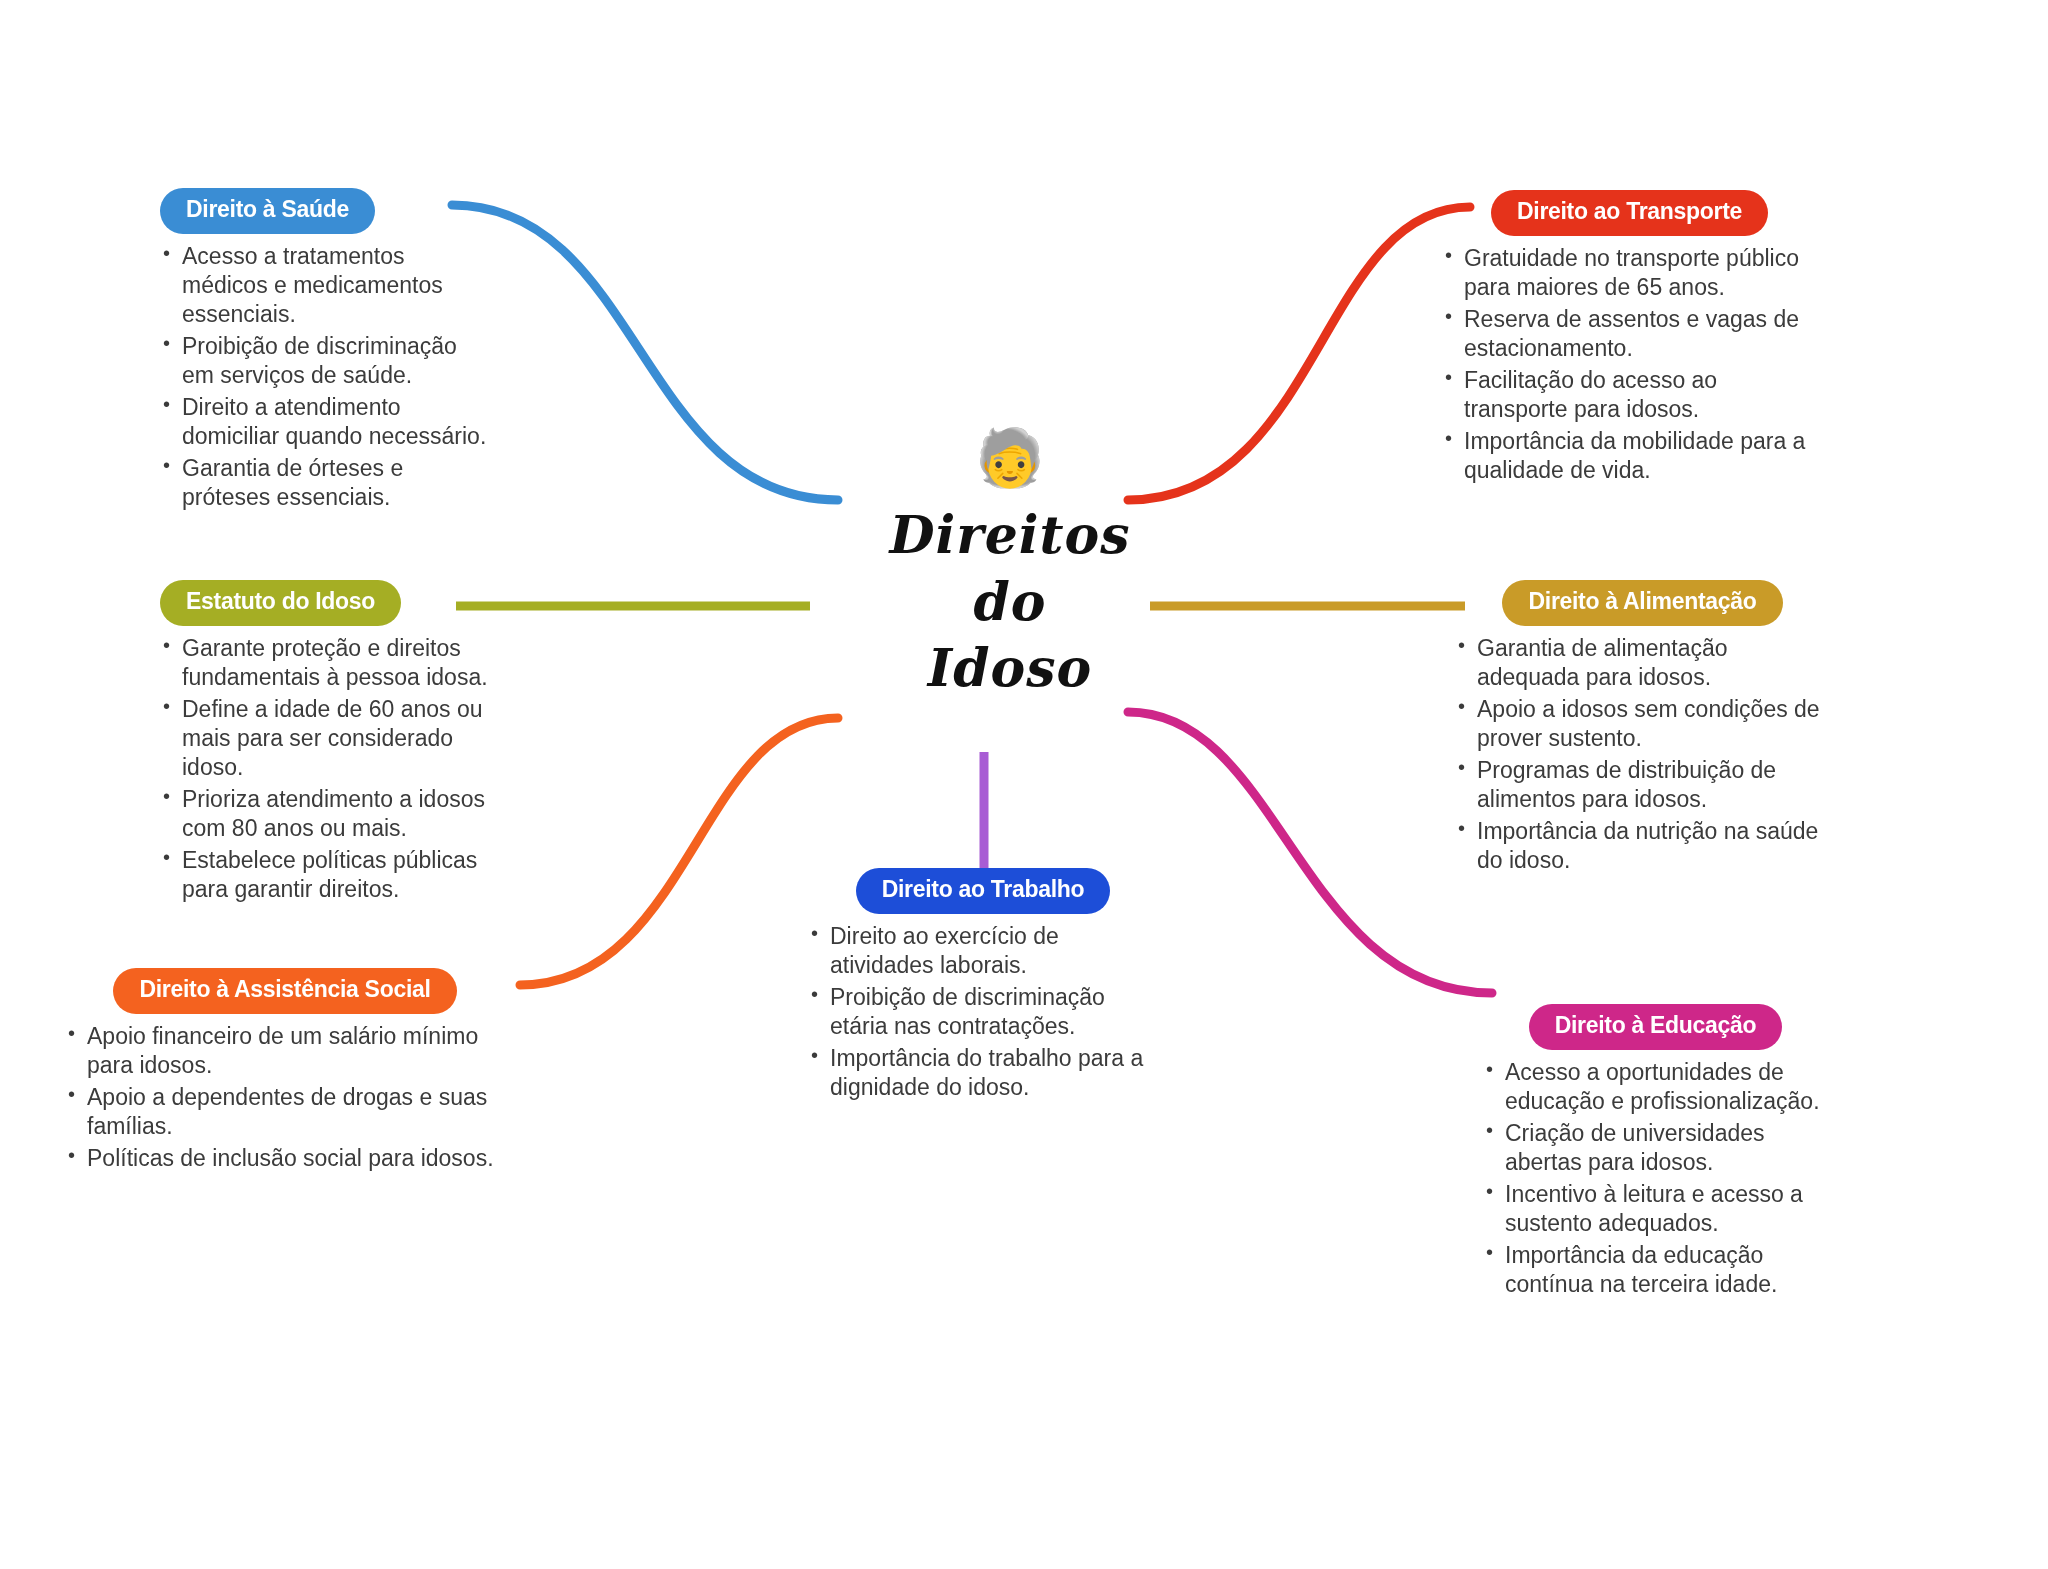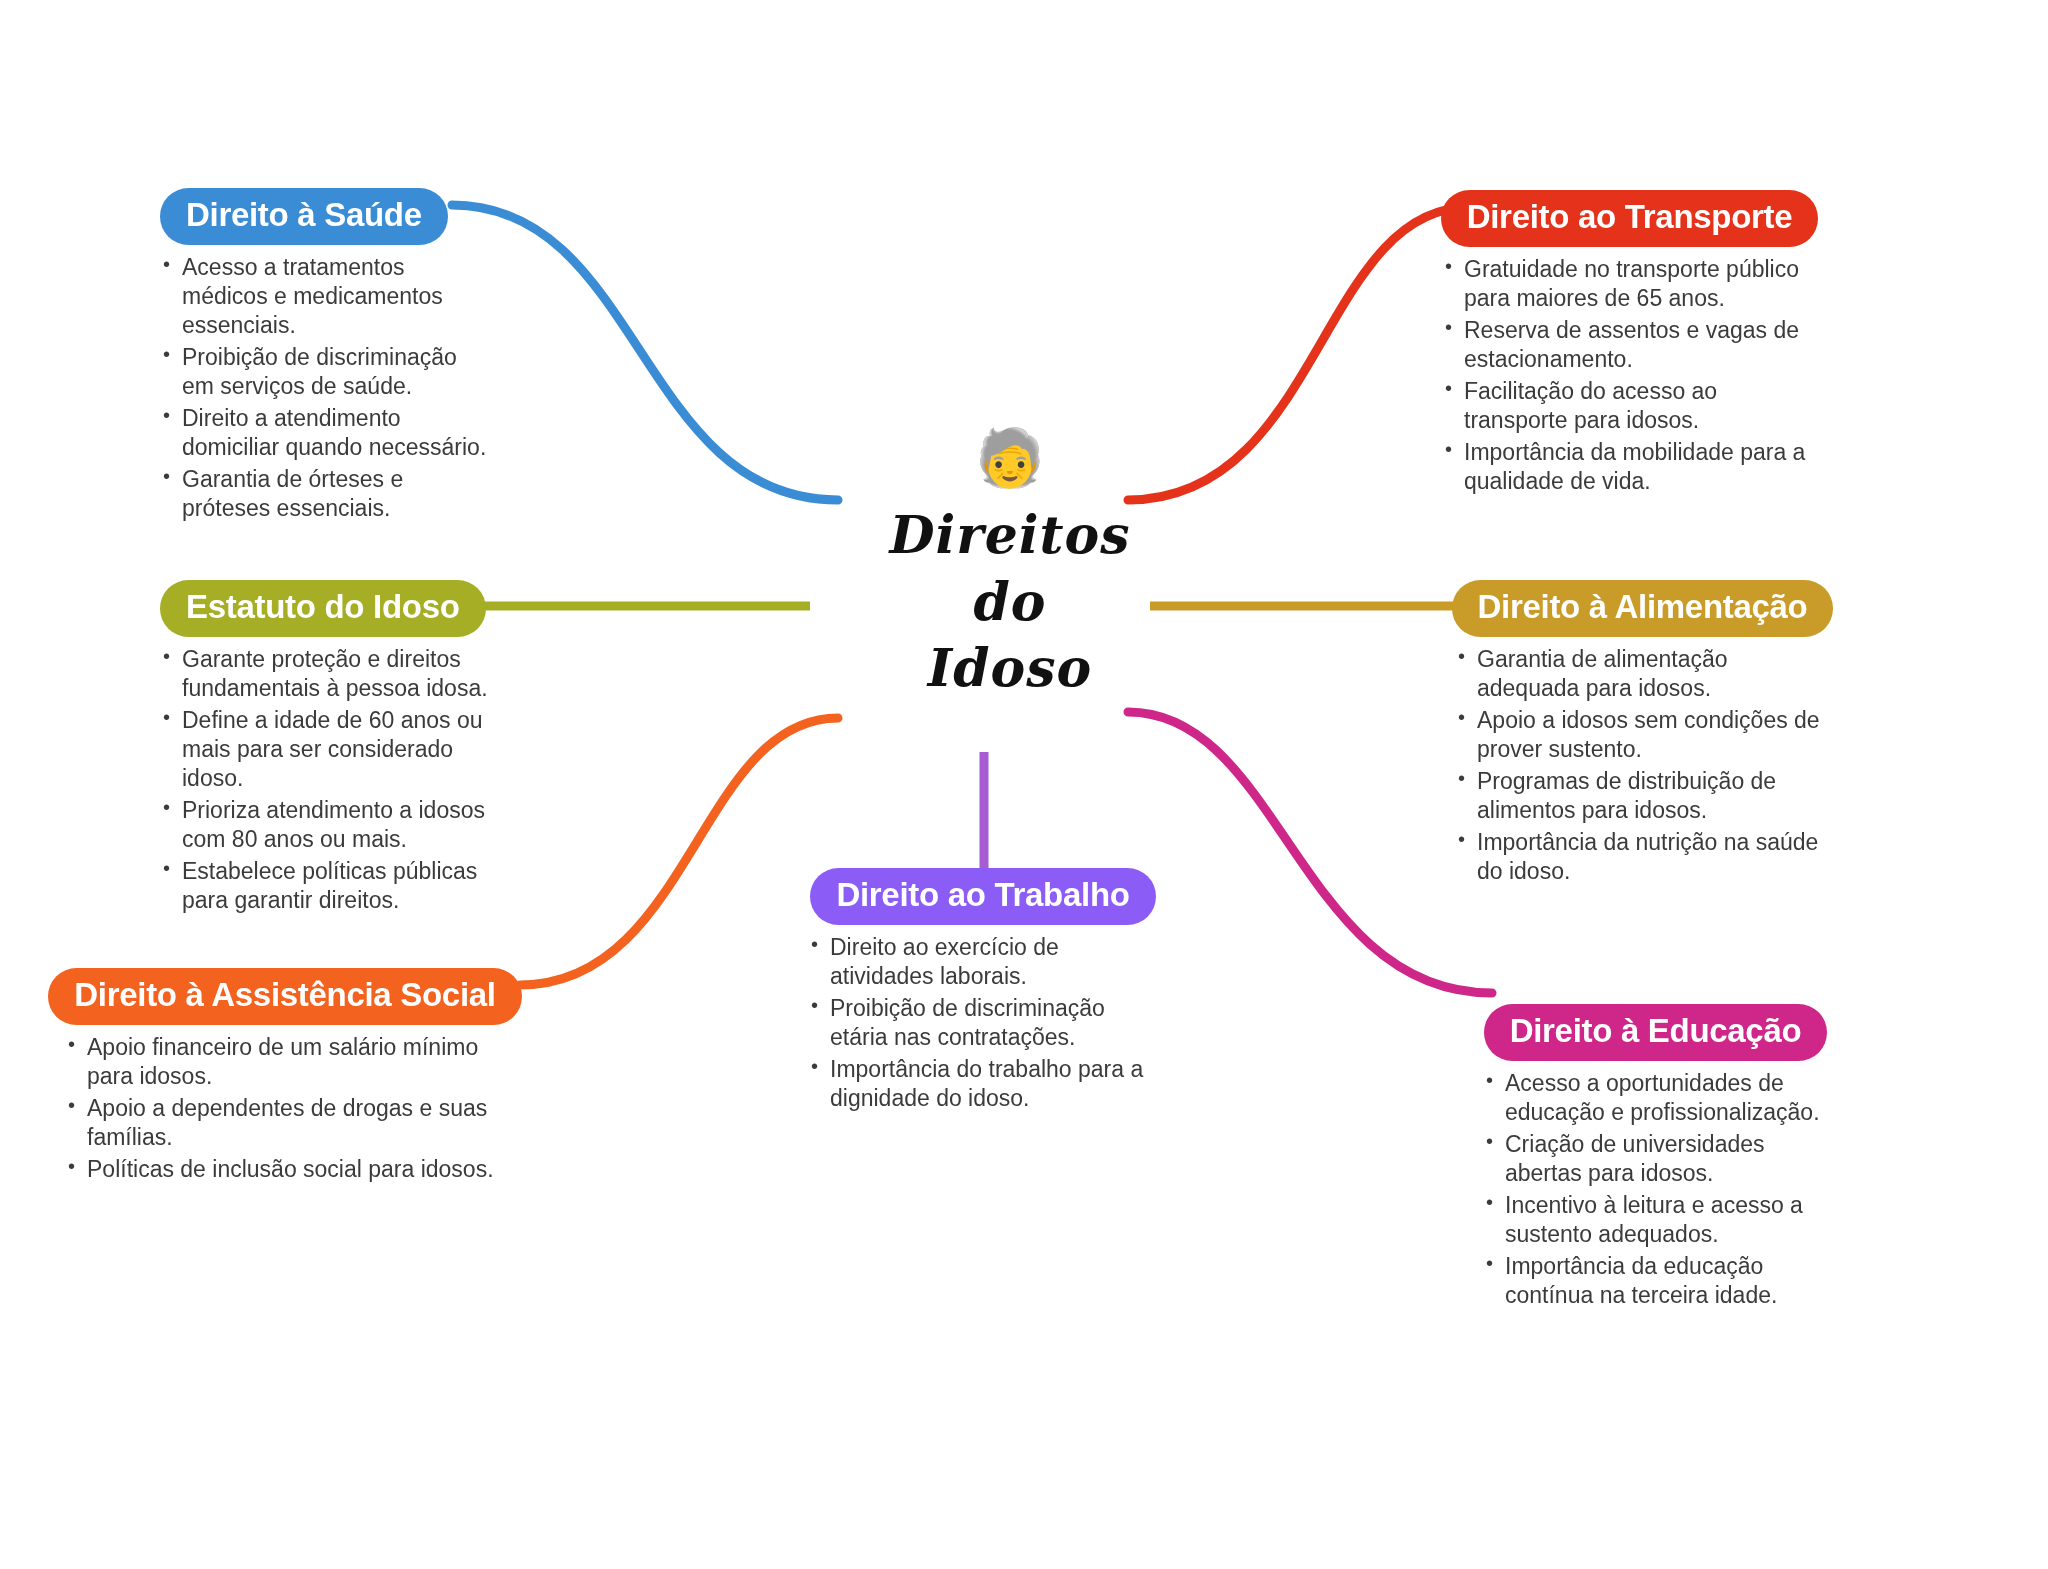--- a/index.html
+++ b/index.html
@@ -30,21 +30,21 @@
   }
 
   .branch {
     position: absolute;
   }
   .pill {
     display: inline-block;
     border-radius: 999px;
     color: #ffffff;
     font-weight: bold;
-    font-size: 33px;
+    font-size: 23px;
     letter-spacing: -0.3px;
     padding: 9px 26px 11px 26px;
     line-height: 1.12;
     white-space: nowrap;
     text-align: center;
   }
   .pill-row {
     display: flex;
   }
   .pill-row.center-align { justify-content: center; }
@@ -189,21 +189,21 @@
     </div>
     <ul class="bullets">
       <li>Apoio financeiro de um salário mínimo para idosos.</li>
       <li>Apoio a dependentes de drogas e suas famílias.</li>
       <li>Políticas de inclusão social para idosos.</li>
     </ul>
   </div>
 
   <div class="branch" id="branch-trabalho">
     <div class="pill-row center-align">
-      <span class="pill" style="background:#8b5cf6">Direito ao Trabalho</span>
+      <span class="pill" style="background:#1d4ed8">Direito ao Trabalho</span>
     </div>
     <ul class="bullets">
       <li>Direito ao exercício de atividades laborais.</li>
       <li>Proibição de discriminação etária nas contratações.</li>
       <li>Importância do trabalho para a dignidade do idoso.</li>
     </ul>
   </div>
 
   <div class="branch" id="branch-educacao">
     <div class="pill-row center-align">

